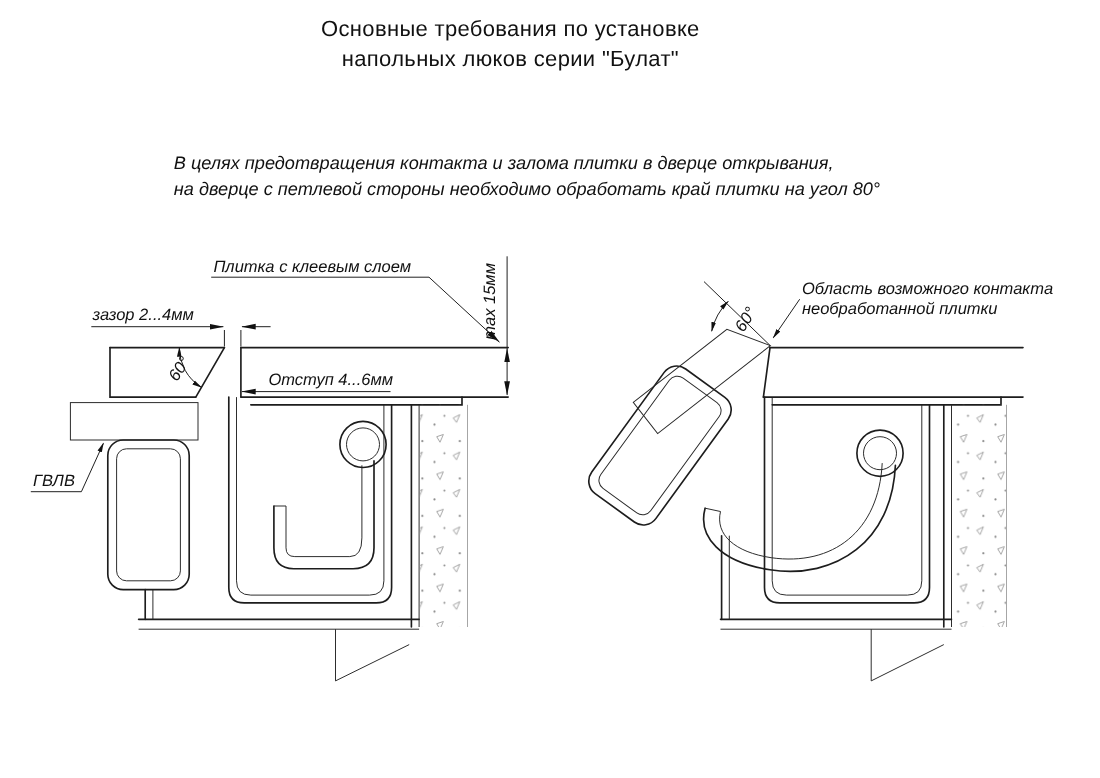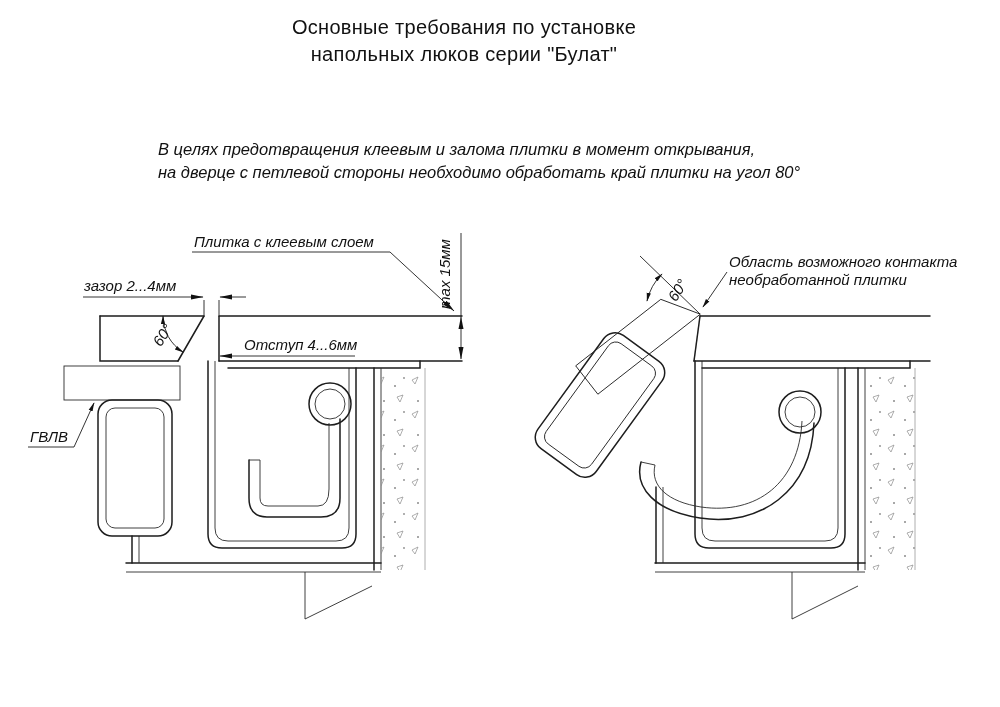--- a/index.html
+++ b/index.html
@@ -19,21 +19,21 @@
 <body>
 
 <div class="stage">
 
   <div class="title">
     <div>Основные требования по установке</div>
     <div>напольных люков серии "Булат"</div>
   </div>
 
   <div class="note">
-    <div>В целях предотвращения клеевым и залома плитки в момент открывания,</div>
+    <div>В целях предотвращения контакта и залома плитки в дверце открывания,</div>
     <div>на дверце с петлевой стороны необходимо обработать край плитки на угол 80°</div>
   </div>
 
   <svg width="1000" height="707" viewBox="0 0 1000 707">
     <defs>
       <pattern id="xh" width="7" height="7" patternUnits="userSpaceOnUse">
         <path d="M0,7 L7,0 M0,0 L7,7" stroke="#3a3a3a" stroke-width="0.55"></path>
       </pattern>
       <pattern id="conc" width="34" height="34" patternUnits="userSpaceOnUse">
         <polygon points="4,6 10,3 7,10" fill="none" stroke="#8b8b8b" stroke-width="0.7"></polygon>

